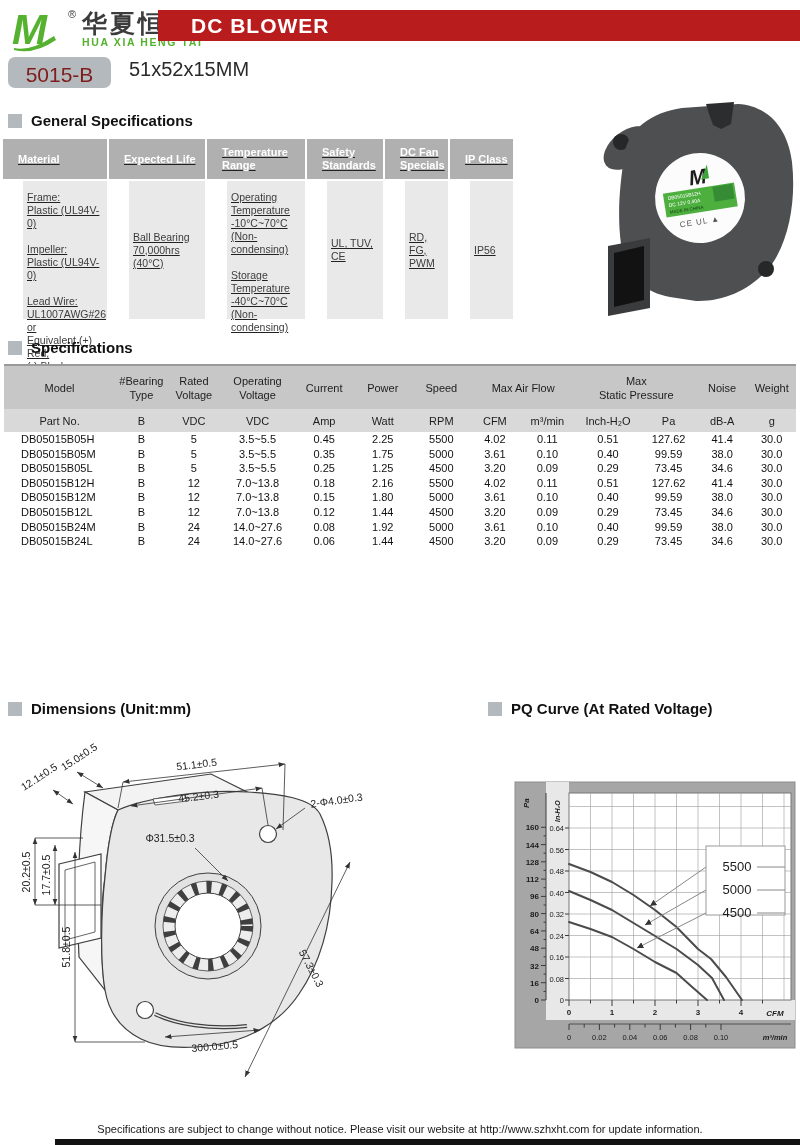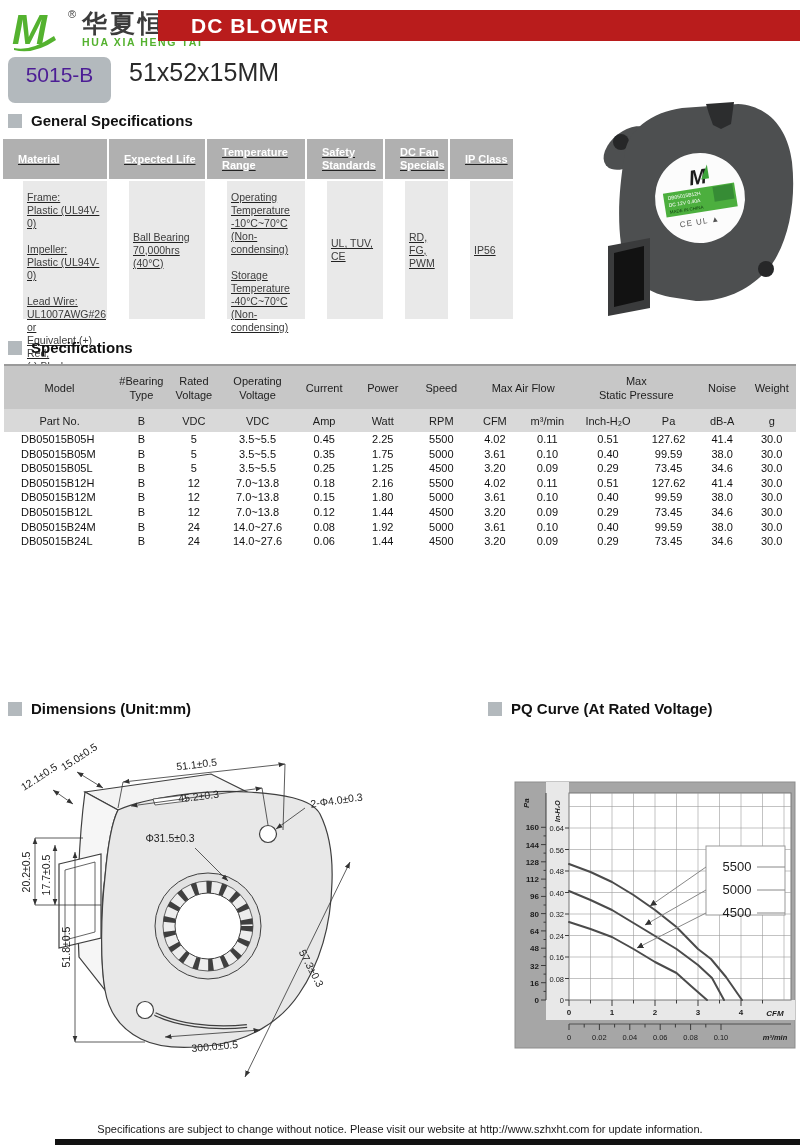--- a/index.html
+++ b/index.html
@@ -7,23 +7,23 @@
        font-family:"Liberation Sans", sans-serif;color:#222;overflow:hidden;}
   .abs{position:absolute;}
 
   
   .logo{left:10px;top:6px;display:flex;align-items:flex-start;gap:6px;}
   .logo-names{display:flex;flex-direction:column;margin-top:4px;}
   .cn-name{font-size:25px;font-weight:bold;color:#3c3c3c;letter-spacing:3px;line-height:26px;}
   .en-name{font-size:10.5px;font-weight:bold;color:#54b22f;letter-spacing:1.6px;line-height:13px;}
   .banner{left:158px;top:10px;width:648px;height:31px;background:#b91c1c;}
   .banner span{display:block;padding-left:33px;line-height:31px;color:#fff;font-size:21px;font-weight:bold;letter-spacing:1px;}
-  .badge{left:8px;top:57px;width:103px;height:46px;background:#b3b9bd;border-radius:7px;
-         color:#4c1d95;font-size:21px;text-align:center;line-height:35px;}
-  .size-title{left:129px;top:58px;font-size:25px;color:#2a2a2a;}
+  .badge{left:8px;top:57px;width:103px;height:31px;background:#b3b9bd;border-radius:7px;
+         color:#7f1d1d;font-size:21px;text-align:center;line-height:35px;}
+  .size-title{left:129px;top:58px;font-size:20px;color:#2a2a2a;}
 
   
   .sec{display:flex;align-items:center;gap:9px;}
   .sec .sq{width:14px;height:14px;background:#b3b9bd;}
   .sec .t{font-size:15px;font-weight:bold;color:#111;}
 
   
   .gtable{left:3px;top:139px;width:510px;display:grid;
           grid-template-columns:104px 96px 98px 76px 63px 63px;gap:2px;background:#fff;text-decoration:underline;}
   .gth{background:#b0b0b0;color:#fff;font-size:11px;font-weight:bold;line-height:13px;

